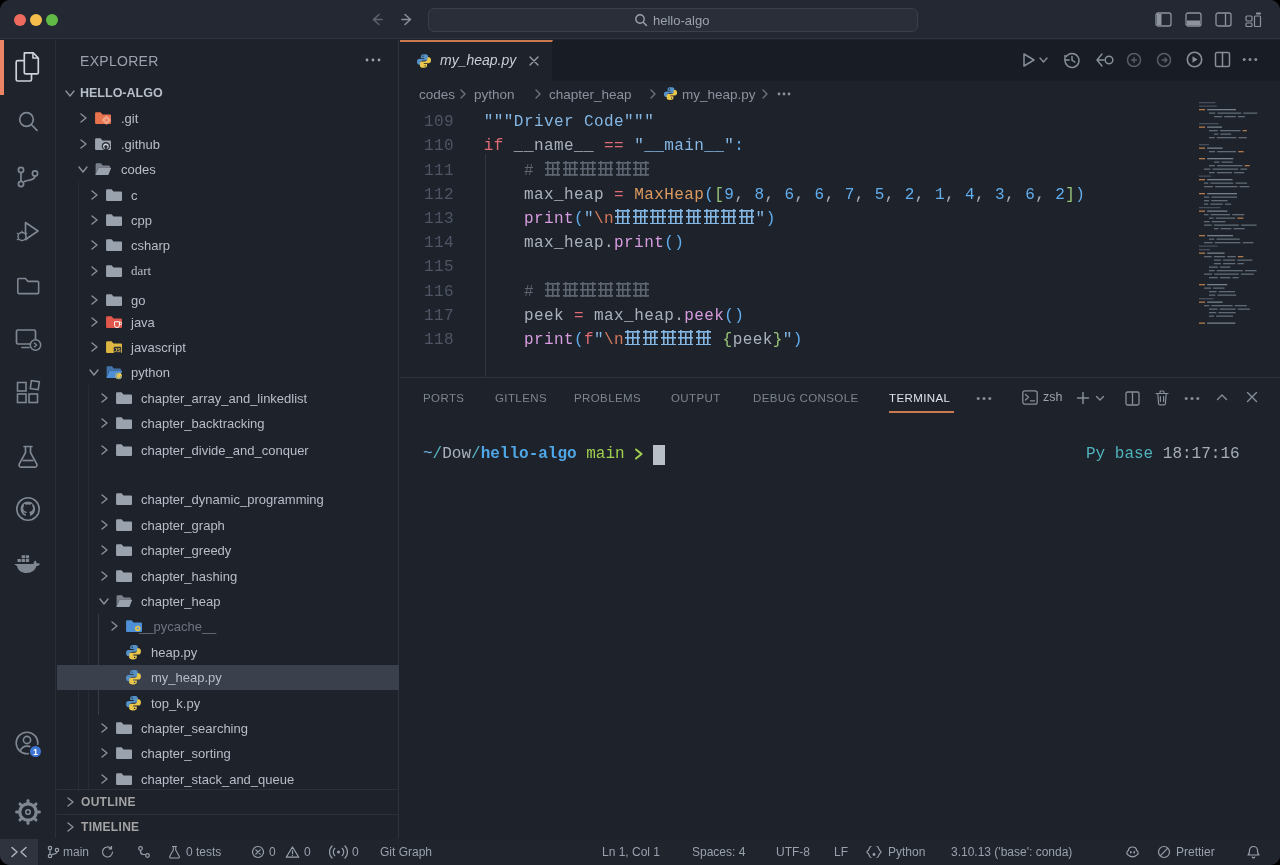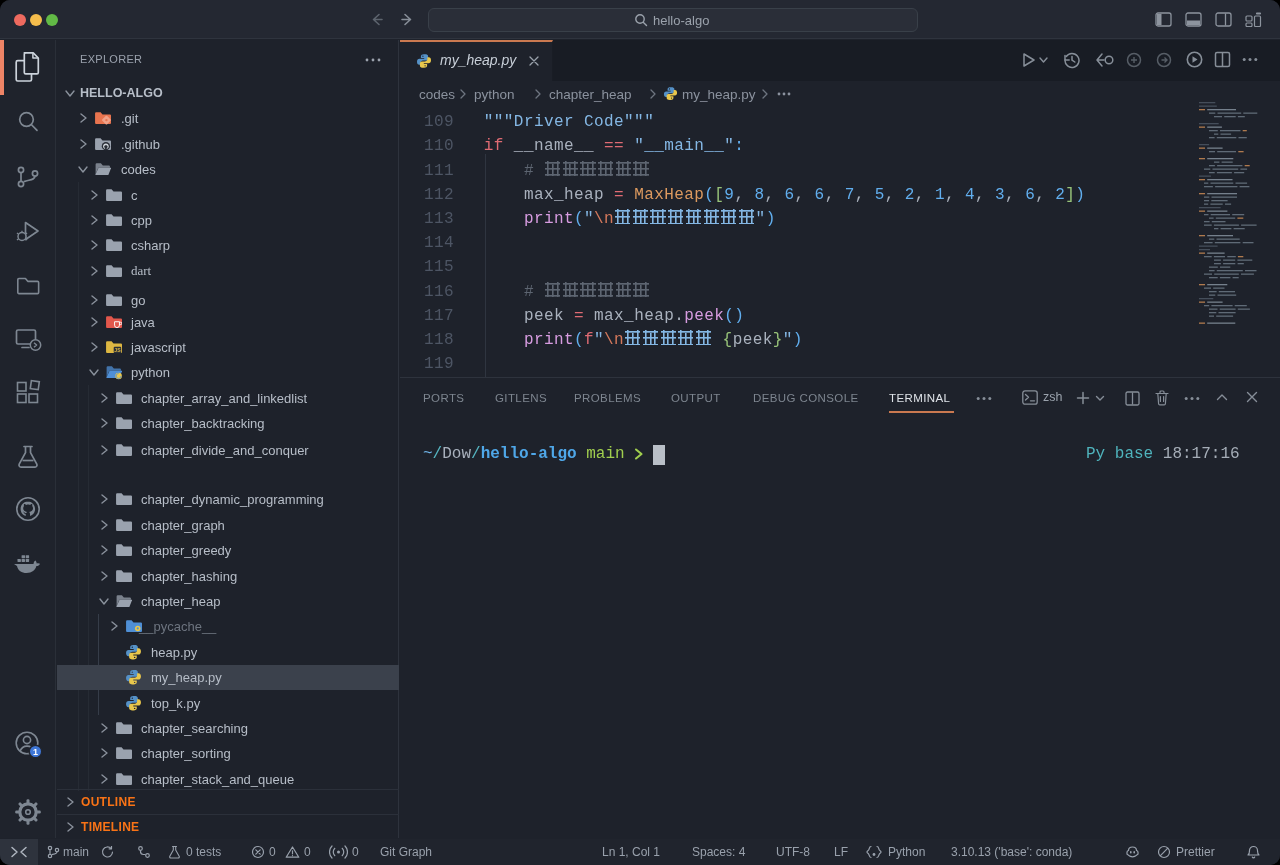--- a/index.html
+++ b/index.html
@@ -9,22 +9,22 @@
 .tl{width:12px;height:12px;border-radius:50%;top:14px;}
 #searchbox{left:428px;top:8px;width:490px;height:24px;background:#2a2e38;border:1px solid #394049;border-radius:6px;color:#9ba2ac;font-size:13px;}
 #activitybar{left:0;top:40px;width:56px;height:798px;background:#1f232c;border-right:1px solid #2a2f38;}
 #actstrip{left:0;top:0px;width:3.5px;height:55px;background:#ee8466;}
 #sidebar{left:57px;top:40px;width:342px;height:798px;background:#1e222b;border-right:1px solid #2e333d;}
 .row{position:absolute;left:0;width:342px;height:25.4px;}
 .rlab{position:absolute;font-size:13px;color:#b7bec8;top:50%;transform:translateY(-50%);white-space:nowrap;}
 .dim{color:#6d747f;}
 .chev{position:absolute;top:50%;transform:translateY(-50%);}
 .ficon{position:absolute;top:50%;transform:translateY(-50%);width:17px;height:17px;}
-#exphead{position:absolute;left:23px;top:10px;font-size:11px;color:#9ba2ad;letter-spacing:.3px;}
-.sechead{position:absolute;left:0;width:342px;height:25px;border-top:1px solid #2b303a;font-weight:bold;font-size:12px;color:#f97316;}
+#exphead{position:absolute;left:23px;top:10px;font-size:14px;color:#9ba2ad;letter-spacing:.3px;}
+.sechead{position:absolute;left:0;width:342px;height:25px;border-top:1px solid #2b303a;font-weight:bold;font-size:12px;color:#a3a3a3;}
 .sechead span{position:absolute;left:24px;top:50%;transform:translateY(-50%);letter-spacing:.3px;}
 #editor{left:400px;top:40px;width:880px;height:337px;background:#1e222b;}
 #tabbar{left:0px;top:0px;width:880px;height:41px;background:#181c24;}
 #tab1{left:0;top:0;width:153px;height:41px;background:#1e222b;border-top:2.5px solid #ca7950;border-right:1px solid #191d25;}
 #breadcrumbs{left:0;top:41px;width:880px;height:26px;font-size:13.5px;color:#8b929e;}
 .bc{position:absolute;top:50%;transform:translateY(-50%);white-space:nowrap;}
 #code{left:0;top:67px;width:908px;height:270px;font-family:"Liberation Mono",monospace;font-size:16px;letter-spacing:0.42px;}
 .cl{position:absolute;left:0;width:880px;height:24.2px;line-height:24.2px;white-space:pre;}
 .ln{position:absolute;left:0;width:54px;text-align:right;color:#4d5564;}
 .ct{position:absolute;left:83.8px;}
@@ -513,26 +513,25 @@
           <circle cx="12" cy="2" r="1.4" fill="#8b929e"></circle>
         </svg>
       </div>
       <div id="code" class="abs">
         <div style="position:absolute;left:84.5px;top:47px;width:1px;height:223px;background:#2f3540"></div>
         <div class="cl" style="top:3.1px"><span class="ln">109</span><span class="ct"><span class="tS">"""Driver Code"""</span></span></div>
         <div class="cl" style="top:27.3px"><span class="ln">110</span><span class="ct"><span class="tK">if</span><span class="tG"> __name__ </span><span class="tK">==</span><span class="tG"> </span><span class="tS">"__main__"</span><span class="tB">:</span></span></div>
         <div class="cl" style="top:51.5px"><span class="ln">111</span><span class="ct"><span class="tC">    # </span><i class="cjk cjkC"></i><i class="cjk cjkC"></i><i class="cjk cjkC"></i><i class="cjk cjkC"></i><i class="cjk cjkC"></i><i class="cjk cjkC"></i></span></div>
         <div class="cl" style="top:75.7px"><span class="ln">112</span><span class="ct"><span class="tG">    max_heap </span><span class="tK">=</span><span class="tG"> </span><span class="tO">MaxHeap</span><span class="tB">(</span><span class="tN">[</span><span class="tB">9</span><span class="tG">, </span><span class="tB">8</span><span class="tG">, </span><span class="tB">6</span><span class="tG">, </span><span class="tB">6</span><span class="tG">, </span><span class="tB">7</span><span class="tG">, </span><span class="tB">5</span><span class="tG">, </span><span class="tB">2</span><span class="tG">, </span><span class="tB">1</span><span class="tG">, </span><span class="tB">4</span><span class="tG">, </span><span class="tB">3</span><span class="tG">, </span><span class="tB">6</span><span class="tG">, </span><span class="tB">2</span><span class="tN">]</span><span class="tB">)</span></span></div>
         <div class="cl" style="top:99.9px"><span class="ln">113</span><span class="ct"><span class="tG">    </span><span class="tP">print</span><span class="tB">(</span><span class="tS">"</span><span class="tE">\n</span><i class="cjk cjkS"></i><i class="cjk cjkS"></i><i class="cjk cjkS"></i><i class="cjk cjkS"></i><i class="cjk cjkS"></i><i class="cjk cjkS"></i><i class="cjk cjkS"></i><i class="cjk cjkS"></i><span class="tS">"</span><span class="tB">)</span></span></div>
-        <div class="cl" style="top:124.1px"><span class="ln">114</span></div>
+        <div class="cl" style="top:124.1px"><span class="ln">114</span><span class="ct"><span class="tG">    max_heap.</span><span class="tP">print</span><span class="tB">()</span></span></div>
         <div class="cl" style="top:148.3px"><span class="ln">115</span><span class="ct"></span></div>
         <div class="cl" style="top:172.5px"><span class="ln">116</span><span class="ct"><span class="tC">    # </span><i class="cjk cjkC"></i><i class="cjk cjkC"></i><i class="cjk cjkC"></i><i class="cjk cjkC"></i><i class="cjk cjkC"></i><i class="cjk cjkC"></i></span></div>
         <div class="cl" style="top:196.7px"><span class="ln">117</span><span class="ct"><span class="tG">    peek </span><span class="tK">=</span><span class="tG"> max_heap.</span><span class="tP">peek</span><span class="tB">()</span></span></div>
         <div class="cl" style="top:220.9px"><span class="ln">118</span><span class="ct"><span class="tG">    </span><span class="tP">print</span><span class="tB">(</span><span class="tK">f</span><span class="tS">"</span><span class="tE">\n</span><i class="cjk cjkS"></i><i class="cjk cjkS"></i><i class="cjk cjkS"></i><i class="cjk cjkS"></i><i class="cjk cjkS"></i><span class="tS"> </span><span class="tN">{</span><span class="tG">peek</span><span class="tN">}</span><span class="tS">"</span><span class="tB">)</span></span></div>
-        <div class="cl" style="top:245.1px"><span class="ln">119</span><span class="ct"></span></div>
       </div>
       <svg class="ic" style="left:797px;top:60px" width="78" height="230" viewBox="0 0 78 230">
         <rect x="2.0" y="2.0" width="16.3" height="1.3" fill="#454e5a"></rect>
         <rect x="2.0" y="5.5" width="17.8" height="1.3" fill="#454e5a"></rect>
         <rect x="2.0" y="9.0" width="6.0" height="1.3" fill="#b07a4e"></rect>
         <rect x="10.2" y="9.0" width="28.8" height="1.3" fill="#75808c"></rect>
         <rect x="12.0" y="12.5" width="6.3" height="1.3" fill="#5f6a76"></rect>
         <rect x="20.5" y="12.5" width="23.7" height="1.3" fill="#5f6a76"></rect>
         <rect x="46.3" y="12.5" width="14.0" height="1.3" fill="#5f6a76"></rect>
         <rect x="17.0" y="16.0" width="8.0" height="1.3" fill="#5f6a76"></rect>

